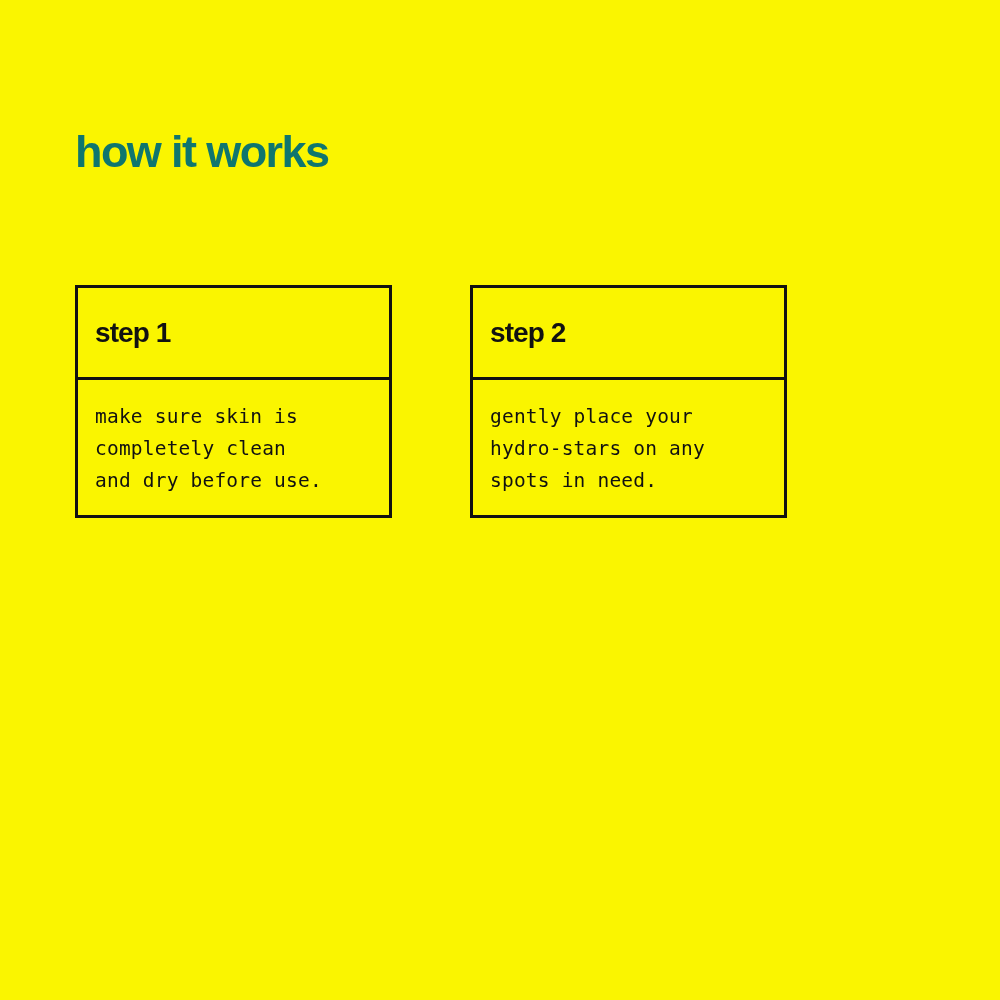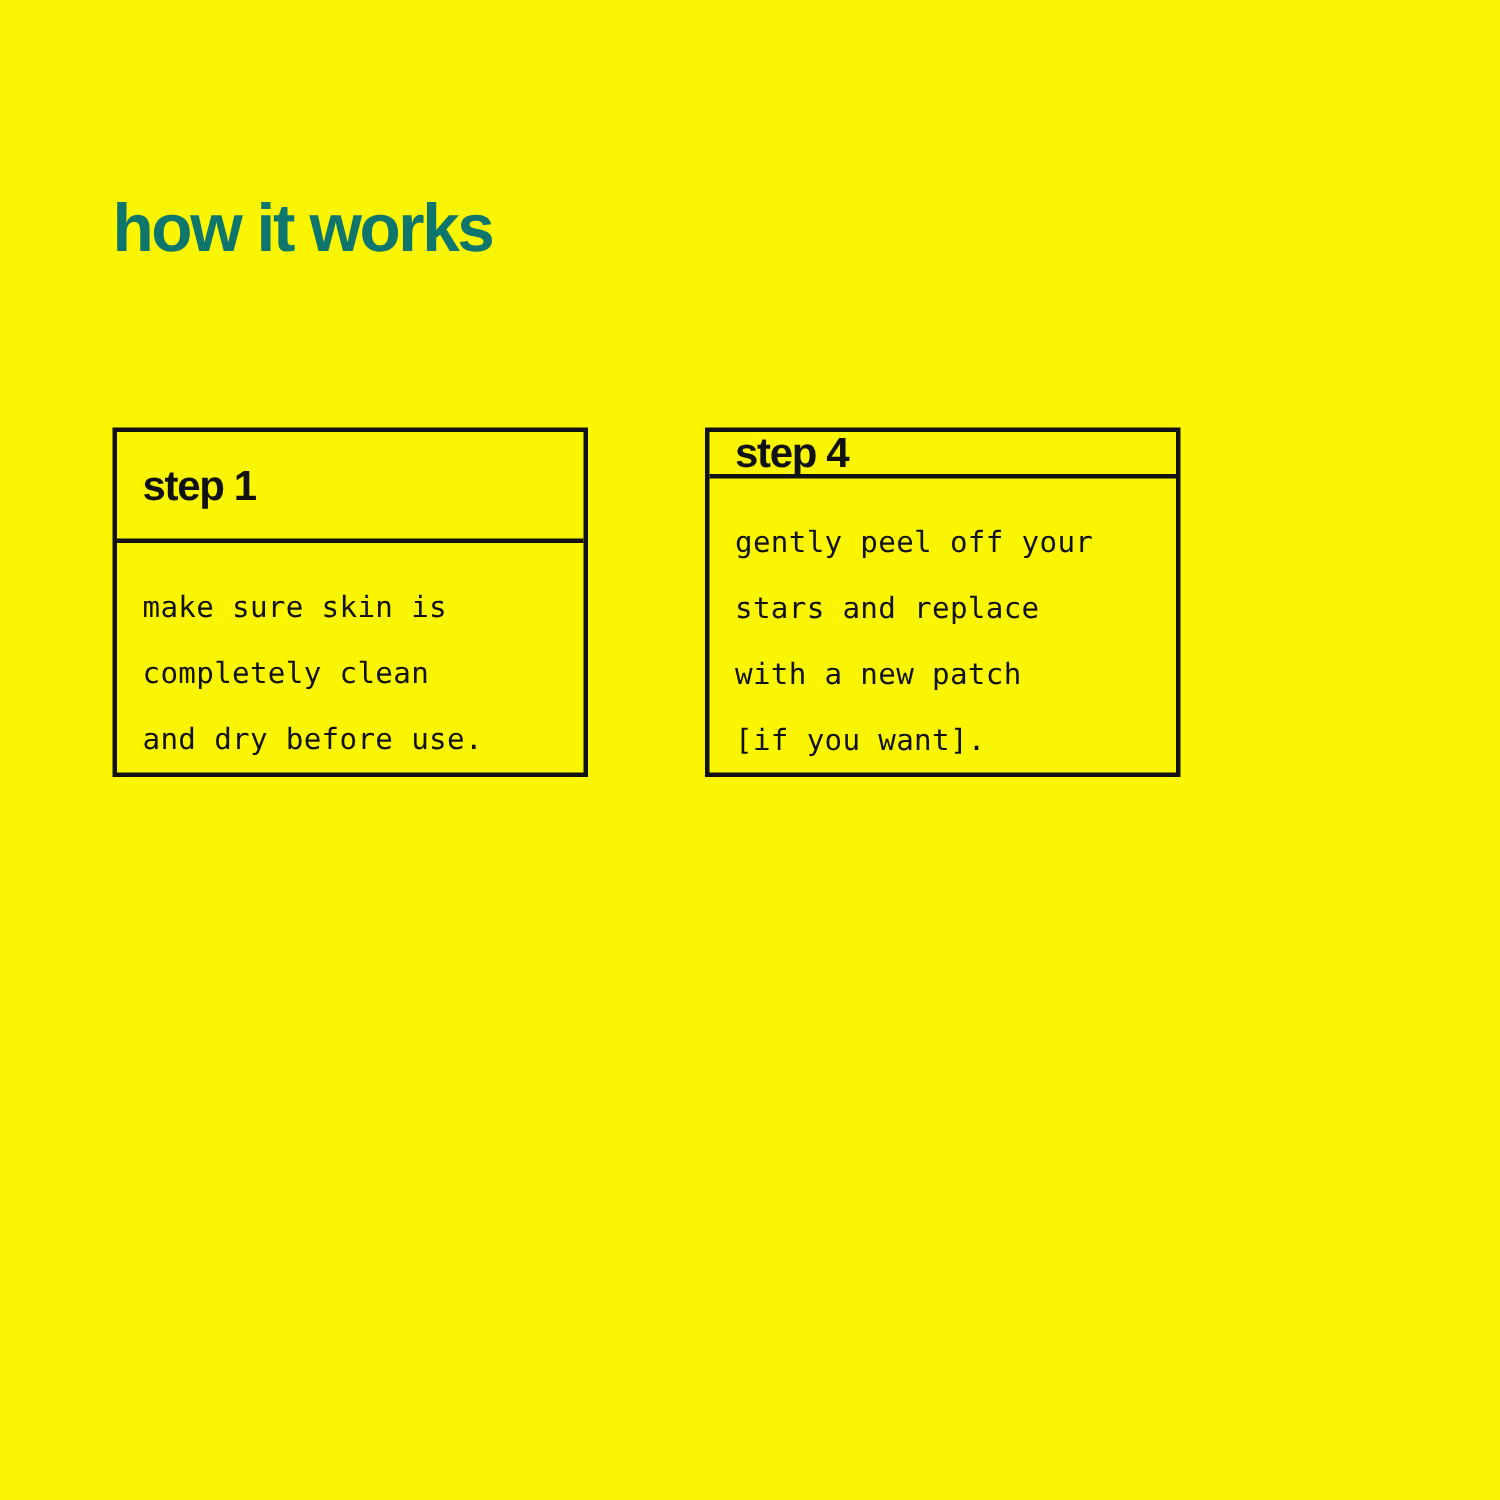--- a/index.html
+++ b/index.html
@@ -75,21 +75,21 @@
 
   .card-body {
     flex: 1 1 auto;
     padding: 21px 14px 0 17px;
     box-sizing: border-box;
   }
 
   .card-body-text {
     font-family: "DejaVu Sans Mono", "Liberation Mono", monospace;
     font-size: 19.5px;
-    line-height: 44px;
+    line-height: 32px;
     color: #111111;
     letter-spacing: 0.2px;
     white-space: pre-line;
     margin: 0;
   }
 </style>
 </head>
 <body style="background: rgb(250, 245, 0);">
 
 <div class="page">
@@ -102,28 +102,27 @@
       <div class="card-header">
         <span class="card-header-label">step 1</span>
       </div>
       <div class="card-body">
         <p class="card-body-text">make sure skin is
 completely clean
 and dry before use.</p>
       </div>
     </div>
 
+    <div class="step-card">
+      <div class="card-header">
+        <span class="card-header-label">step 2</span>
+      </div>
+      <div class="card-body">
+        <p class="card-body-text">gently place your
+hydro-stars on any
+spots in need.</p>
+      </div>
+    </div>
 
 
-    <div class="step-card">
-      <div class="card-header">
-        <span class="card-header-label">step 4</span>
-      </div>
-      <div class="card-body">
-        <p class="card-body-text">gently peel off your
-stars and replace
-with a new patch
-[if you want].</p>
-      </div>
-    </div>
 
   </div>
 </div>
 
 </body></html>

